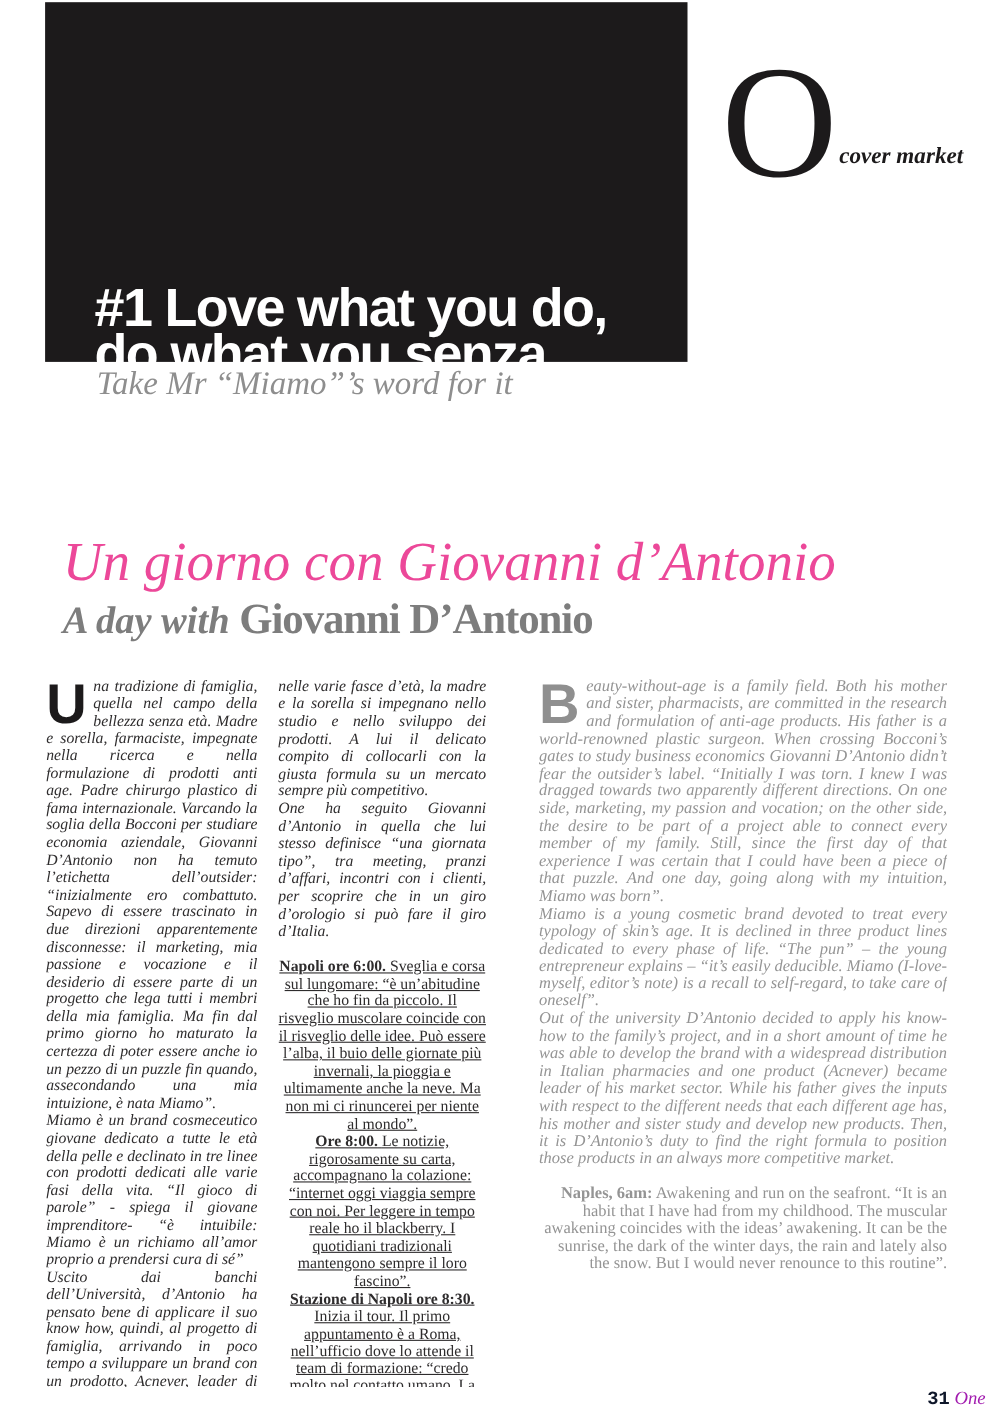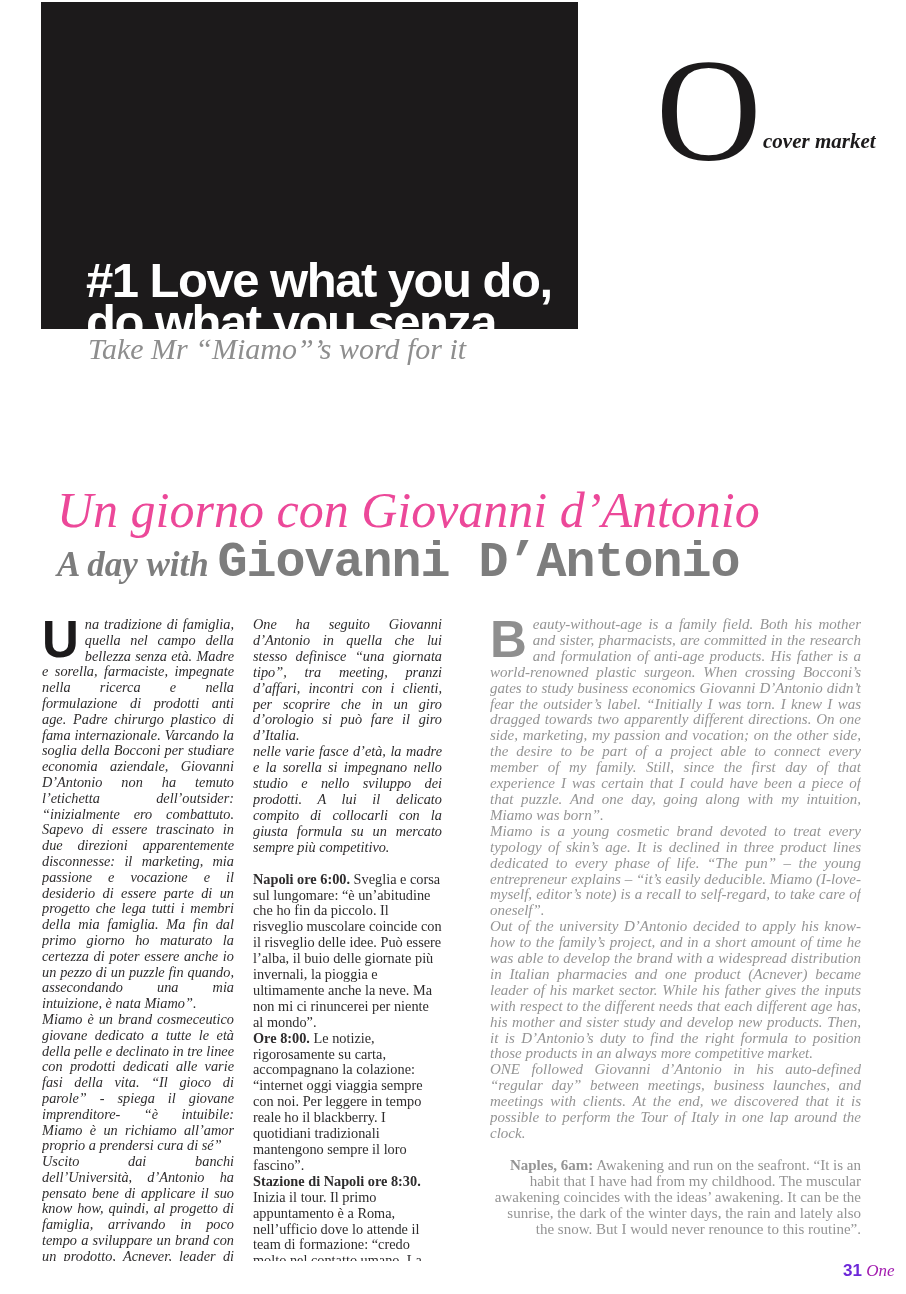--- a/index.html
+++ b/index.html
@@ -4,21 +4,21 @@
 <style>
   html, body { margin:0; padding:0; background:#ffffff; }
   .page {
     position:relative; width:906px; height:1294px; margin:0 auto;
     background:#ffffff; overflow:hidden;
     font-family:"Liberation Serif", serif; color:#2e2c2d;
   }
 
   
   .hero-box {
-    position:absolute; left:41px; top:2px; width:537px; height:327px;
+    position:absolute; left:41px; top:2px; width:584px; height:327px;
     background:#1c1a1b; overflow:hidden;
   }
   .headline {
     position:absolute; left:45px; bottom:-14px; margin:0;
     font-family:"Liberation Sans", sans-serif; font-weight:800;
     font-size:49px; line-height:42px; letter-spacing:-1.5px;
     color:#ffffff; white-space:nowrap;
   }
   .subtitle {
     position:absolute; left:88px; top:332px; margin:0;
@@ -40,35 +40,35 @@
 
   
   .title-block { position:absolute; left:57px; top:484px; }
   .title-it {
     margin:0; font-style:italic; font-weight:400;
     font-size:50px; line-height:52px; color:#ec4899; white-space:nowrap;
   }
   .title-en { margin:4px 0 0 0; line-height:46px; color:#7d7d7d; white-space:nowrap; }
   .title-en .prefix { font-style:italic; font-size:35px; }
   .title-en .name {
-    font-family:Liberation Mono, monospace; font-weight:800;
-    font-size:50px; letter-spacing:-1px;
+    font-family:Liberation Serif, serif; font-weight:800;
+    font-size:39px; letter-spacing:-1px;
   }
 
   
   .col { position:absolute; top:617px; height:644px; overflow:hidden; }
   .col p { margin:0; }
   .col-1 {
     left:42px; width:192px;
     font-style:italic; font-size:14.3px; line-height:15.8px;
     text-align:justify; color:#2e2c2d;
   }
   .col-2 { left:253px; width:189px; font-size:14.3px; line-height:15.9px; color:#2e2c2d; }
   .col-2 .lead { font-style:italic; text-align:justify; }
-  .col-2 .entry { text-align:left; }
+  .col-2 .entry { text-align:center;text-decoration:underline; }
   .col-2 .entry.first { margin-top:16px; }
   .col-3 {
     left:490px; width:371px;
     font-style:italic; font-size:15px; line-height:15.9px;
     text-align:justify; color:#949494;
   }
   .col-3 .entry { font-style:normal; text-align:right; margin-top:16px; }
   .entry-label { font-weight:700; font-style:normal; }
 
   .dropcap {
@@ -78,21 +78,21 @@
   }
   .dropcap-dark { color:#1c1a1b; }
   .dropcap-gray { color:#8f8f8f; }
 
   
   .footer {
     position:absolute; left:843px; top:1261px;
     font-size:17px; line-height:19px; white-space:nowrap;
   }
   .footer .page-num {
-    font-family:Liberation Sans, sans-serif; font-weight:700; color:#6d28d9;
+    font-family:Liberation Mono, monospace; font-weight:700; color:#0f172a;
   }
   .footer .mag-name { font-style:italic; color:#a21caf; }
 </style>
 </head>
 <body>
 
 <div class="page">
 
   <div class="hero-box">
     <h1 class="headline"><span>#1 Love what you do,</span><br><span>do what you senza.</span></h1>
@@ -107,30 +107,29 @@
     <h3 class="title-en"><span class="prefix">A day with </span><span class="name">Giovanni D’Antonio</span></h3>
   </div>
 
   <div class="col col-1">
     <p><span class="dropcap dropcap-dark">U</span><span>na tradizione di famiglia, quella nel campo della bellezza senza età. Madre e sorella, farmaciste, impegnate nella ricerca e nella formulazione di prodotti anti age. Padre chirurgo plastico di fama internazionale. Varcando la soglia della Bocconi per studiare economia aziendale, Giovanni D’Antonio non ha temuto l’etichetta dell’outsider: “inizialmente ero combattuto. Sapevo di essere trascinato in due direzioni apparentemente disconnesse: il marketing, mia passione e vocazione e il desiderio di essere parte di un progetto che lega tutti i membri della mia famiglia. Ma fin dal primo giorno ho maturato la certezza di poter essere anche io un pezzo di un puzzle fin quando, assecondando una mia intuizione, è nata Miamo”.</span></p>
     <p>Miamo è un brand cosmeceutico giovane dedicato a tutte le età della pelle e declinato in tre linee con prodotti dedicati alle varie fasi della vita. “Il gioco di parole” - spiega il giovane imprenditore- “è intuibile: Miamo è un richiamo all’amor proprio a prendersi cura di sé”</p>
     <p>Uscito dai banchi dell’Università, d’Antonio ha pensato bene di applicare il suo know how, quindi, al progetto di famiglia, arrivando in poco tempo a sviluppare un brand con un prodotto, Acnever, leader di fascia in rete e una distribuzione capillare nella farmacie Italiane. Mentre il padre si occupa di dare gli input sulle esigenze della pelle</p>
   </div>
 
   <div class="col col-2">
+    <p class="lead">nelle varie fasce d’età, la madre e la sorella si impegnano nello studio e nello sviluppo dei prodotti. A lui il delicato compito di collocarli con la giusta formula su un mercato sempre più competitivo.</p>
     <p class="lead">One ha seguito Giovanni d’Antonio in quella che lui stesso definisce “una giornata tipo”, tra meeting, pranzi d’affari, incontri con i clienti, per scoprire che in un giro d’orologio si può fare il giro d’Italia.</p>
-    <p class="lead">nelle varie fasce d’età, la madre e la sorella si impegnano nello studio e nello sviluppo dei prodotti. A lui il delicato compito di collocarli con la giusta formula su un mercato sempre più competitivo.</p>
     <p class="entry first"><span class="entry-label">Napoli ore 6:00.</span> <span>Sveglia e corsa sul lungomare: “è un’abitudine che ho fin da piccolo. Il risveglio muscolare coincide con il risveglio delle idee. Può essere l’alba, il buio delle giornate più invernali, la pioggia e ultimamente anche la neve. Ma non mi ci rinuncerei per niente al mondo”.</span></p>
     <p class="entry"><span class="entry-label">Ore 8:00.</span> <span>Le notizie, rigorosamente su carta, accompagnano la colazione: “internet oggi viaggia sempre con noi. Per leggere in tempo reale ho il blackberry. I quotidiani tradizionali mantengono sempre il loro fascino”.</span></p>
     <p class="entry"><span class="entry-label">Stazione di Napoli ore 8:30.</span> <span>Inizia il tour. Il primo appuntamento è a Roma, nell’ufficio dove lo attende il team di formazione: “credo molto nel contatto umano. La mia azienda ha delle linee guida sempre consultabili dai nostri collaboratori, dai farmacisti e dalle forze vendita, ma per la qualità nel servizio e la motivazione è</span></p>
   </div>
 
   <div class="col col-3">
     <p><span class="dropcap dropcap-gray">B</span><span>eauty-without-age is a family field. Both his mother and sister, pharmacists, are committed in the research and formulation of anti-age products. His father is a world-renowned plastic surgeon. When crossing Bocconi’s gates to study business economics Giovanni D’Antonio didn’t fear the outsider’s label. “Initially I was torn. I knew I was dragged towards two apparently different directions. On one side, marketing, my passion and vocation; on the other side, the desire to be part of a project able to connect every member of my family. Still, since the first day of that experience I was certain that I could have been a piece of that puzzle. And one day, going along with my intuition, Miamo was born”.</span></p>
     <p>Miamo is a young cosmetic brand devoted to treat every typology of skin’s age. It is declined in three product lines dedicated to every phase of life. “The pun” – the young entrepreneur explains – “it’s easily deducible. Miamo (I-love-myself, editor’s note) is a recall to self-regard, to take care of oneself”.</p>
     <p>Out of the university D’Antonio decided to apply his know-how to the family’s project, and in a short amount of time he was able to develop the brand with a widespread distribution in Italian pharmacies and one product (Acnever) became leader of his market sector. While his father gives the inputs with respect to the different needs that each different age has, his mother and sister study and develop new products. Then, it is D’Antonio’s duty to find the right formula to position those products in an always more competitive market.</p>
-    <p>ONE followed Giovanni d’Antonio in his auto-defined “regular day” between meetings, business launches, and meetings with clients. At the end, we discovered that it is possible to perform the Tour of Italy in one lap around the clock.</p>
     <p class="entry"><span class="entry-label">Naples, 6am:</span> <span>Awakening and run on the seafront. “It is an habit that I have had from my childhood. The muscular awakening coincides with the ideas’ awakening. It can be the sunrise, the dark of the winter days, the rain and lately also the snow. But I would never renounce to this routine”.</span></p>
   </div>
 
   <div class="footer"><span class="page-num">31</span> <span class="mag-name">One</span></div>
 
 </div>
 
 </body></html>

